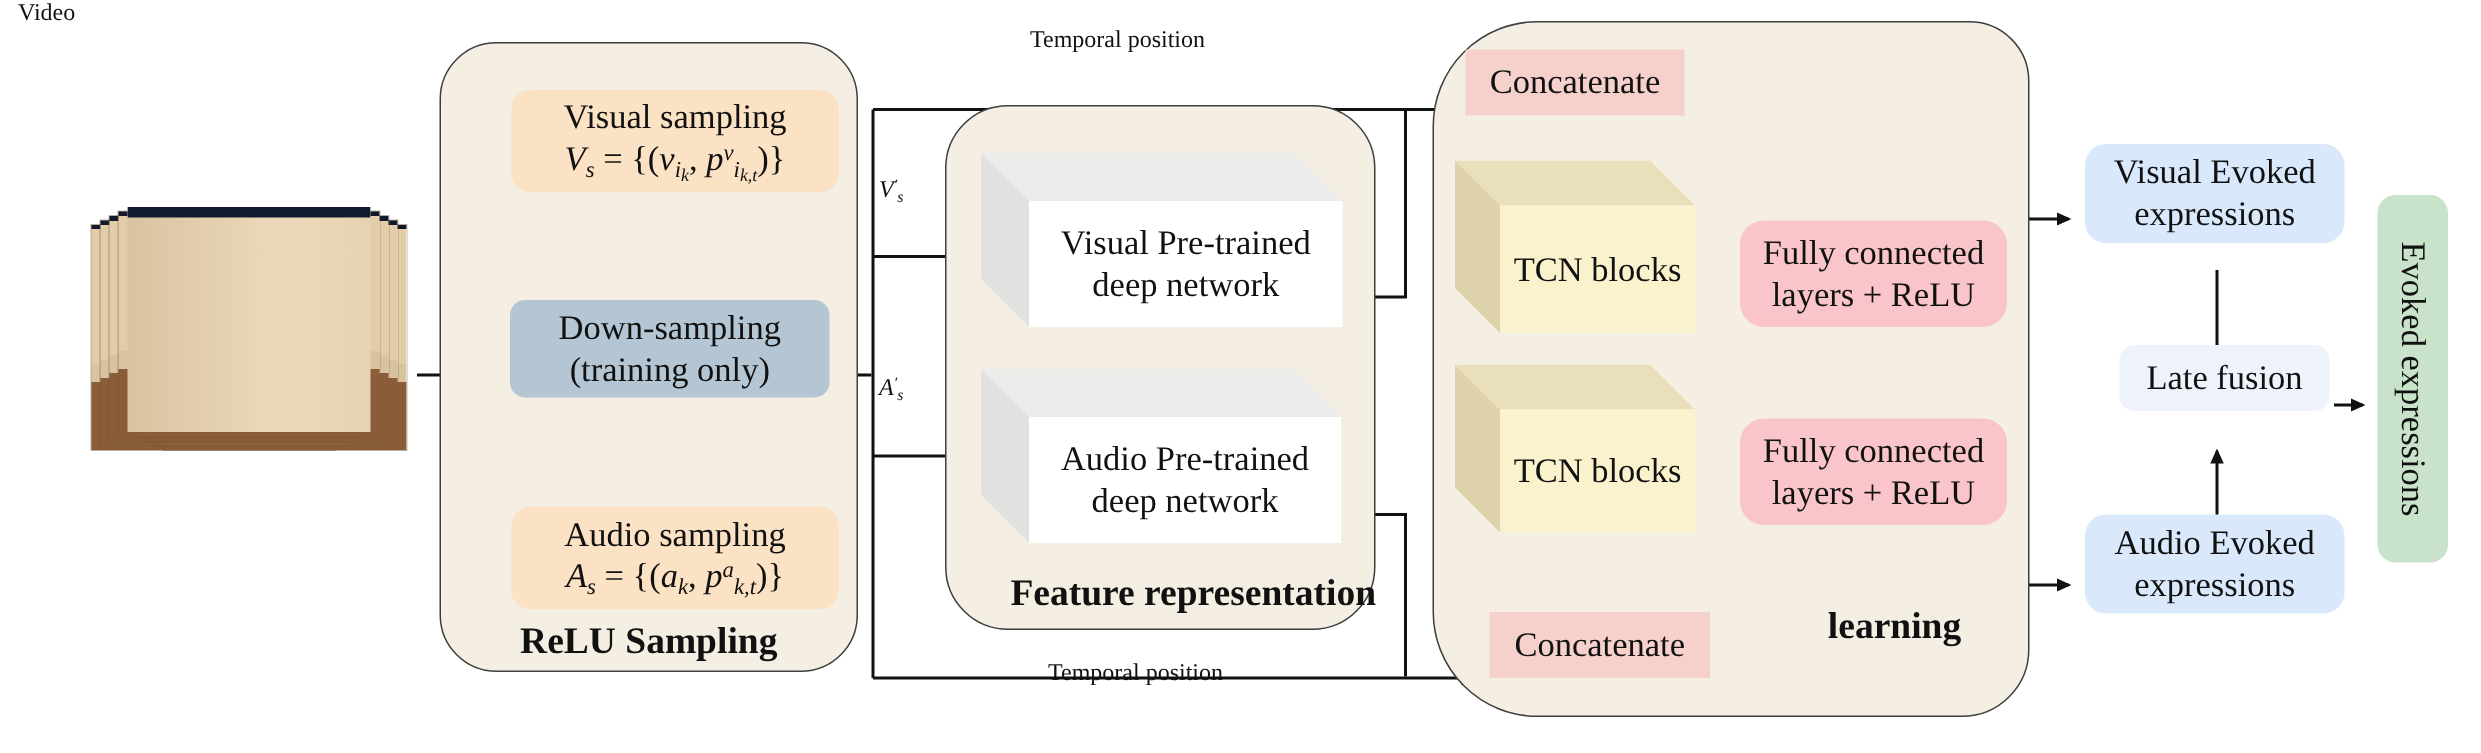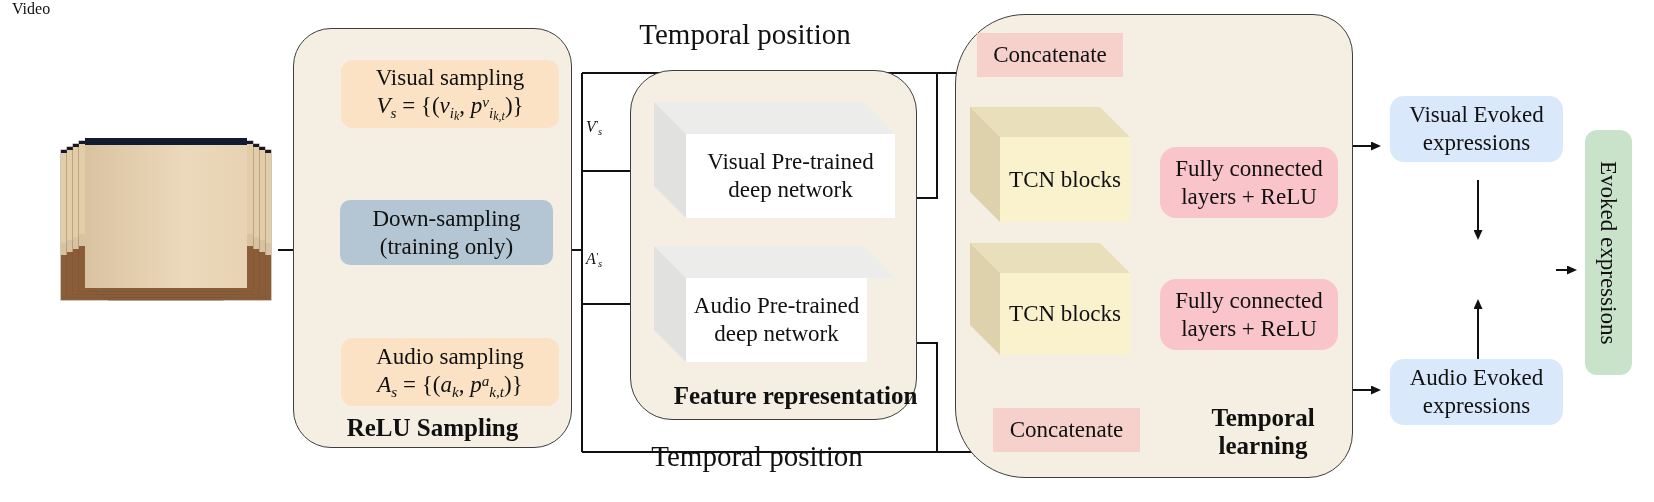--- a/index.html
+++ b/index.html
@@ -32,21 +32,21 @@
   .cuboid .face-top{position:absolute;}
   .cuboid .face-side{position:absolute;}
   
   .f-n{font-style:normal;}
   .f-v{font-style:italic;}
   .f-b{font-style:italic;font-size:.66em;vertical-align:-0.32em;}
   .f-bb{font-style:italic;font-size:.52em;vertical-align:-0.62em;}
   .f-p{font-style:italic;font-size:.66em;vertical-align:.42em;}
   .formula{font-size:23px;}
   .sig-label{position:absolute;font-size:16px;}
-  .temporal-label{position:absolute;font-size:29px;text-align:center;}
+  .temporal-label{position:absolute;font-size:16px;text-align:center;}
   .vertical-text{
     writing-mode:vertical-rl;display:flex;align-items:center;justify-content:center;
     font-size:23px;
   }
   
   .ghost{
     position:absolute;width:162px;height:150px;
     background:linear-gradient(180deg,#11192b 0 3px,#e3cda9 3px 62%,#d9c2a0 62% 70%,#8a5c38 70%);
     box-shadow:0 0 0 0.6px rgba(110,88,58,.55);
   }
@@ -160,21 +160,21 @@
     <div class="face-side" style="left:-32px;top:-32px;width:32px;height:116px;background:var(--net-side);
                 clip-path:polygon(0 0, 100% 32px, 100% 100%, 0 calc(100% - 32px));"></div>
     <div class="front" style="background:var(--net-front);">
       <span>
         <span style="display:block;">Visual Pre-trained</span>
         <span style="display:block;">deep network</span>
       </span>
     </div>
   </div>
 
-  <div class="cuboid" style="left:686px;top:278px;width:181px;height:84px;">
+  <div class="cuboid" style="left:686px;top:278px;width:208px;height:84px;">
     <div class="face-top" style="left:-32px;top:-32px;width:241px;height:32px;background:var(--net-top);
                 clip-path:polygon(0 0, calc(100% - 32px) 0, 100% 100%, 32px 100%);"></div>
     <div class="face-side" style="left:-32px;top:-32px;width:32px;height:116px;background:var(--net-side);
                 clip-path:polygon(0 0, 100% 32px, 100% 100%, 0 calc(100% - 32px));"></div>
     <div class="front" style="background:var(--net-front);">
       <span>
         <span style="display:block;">Audio Pre-trained</span>
         <span style="display:block;">deep network</span>
       </span>
     </div>
@@ -217,32 +217,34 @@
   <div class="nodebox" style="left:1160px;top:279px;width:178px;height:71px;background:var(--fc-pink);border-radius:16px;">
     <span>Fully connected</span>
     <span>layers + ReLU</span>
   </div>
 
   <div class="nodebox" style="left:993px;top:408px;width:147px;height:44px;background:var(--concat-pink);">
     <span>Concatenate</span>
   </div>
 
   <div class="panel-title" style="left:1163px;top:404px;width:200px;">
-    <span style="display:block;">Temporal</span>
     <span style="display:block;">learning</span>
   </div>
 
   
   <div class="nodebox" style="left:1390px;top:96px;width:173px;height:66px;background:var(--evoked-blue);border-radius:14px;">
     <span>Visual Evoked</span>
     <span>expressions</span>
   </div>
 
-
-  <div class="nodebox" style="left:1390px;top:343px;width:173px;height:66px;background:var(--evoked-blue);border-radius:14px;margin-top:16px;">
+  <div class="nodebox" style="left:1413px;top:230px;width:140px;height:44px;background:var(--fusion-blue);border-radius:10px;">
+    <span>Late fusion</span>
+  </div>
+
+  <div class="nodebox" style="left:1390px;top:343px;width:173px;height:66px;background:var(--evoked-blue);border-radius:14px;">
     <span>Audio Evoked</span>
     <span>expressions</span>
   </div>
 
   <div class="nodebox vertical-text" style="left:1585px;top:130px;width:47px;height:245px;background:var(--evoked-green);border-radius:12px;">
     <span>Evoked expressions</span>
   </div>
 
   
   <svg id="wires" width="1654" height="502" viewBox="0 0 1654 502">

